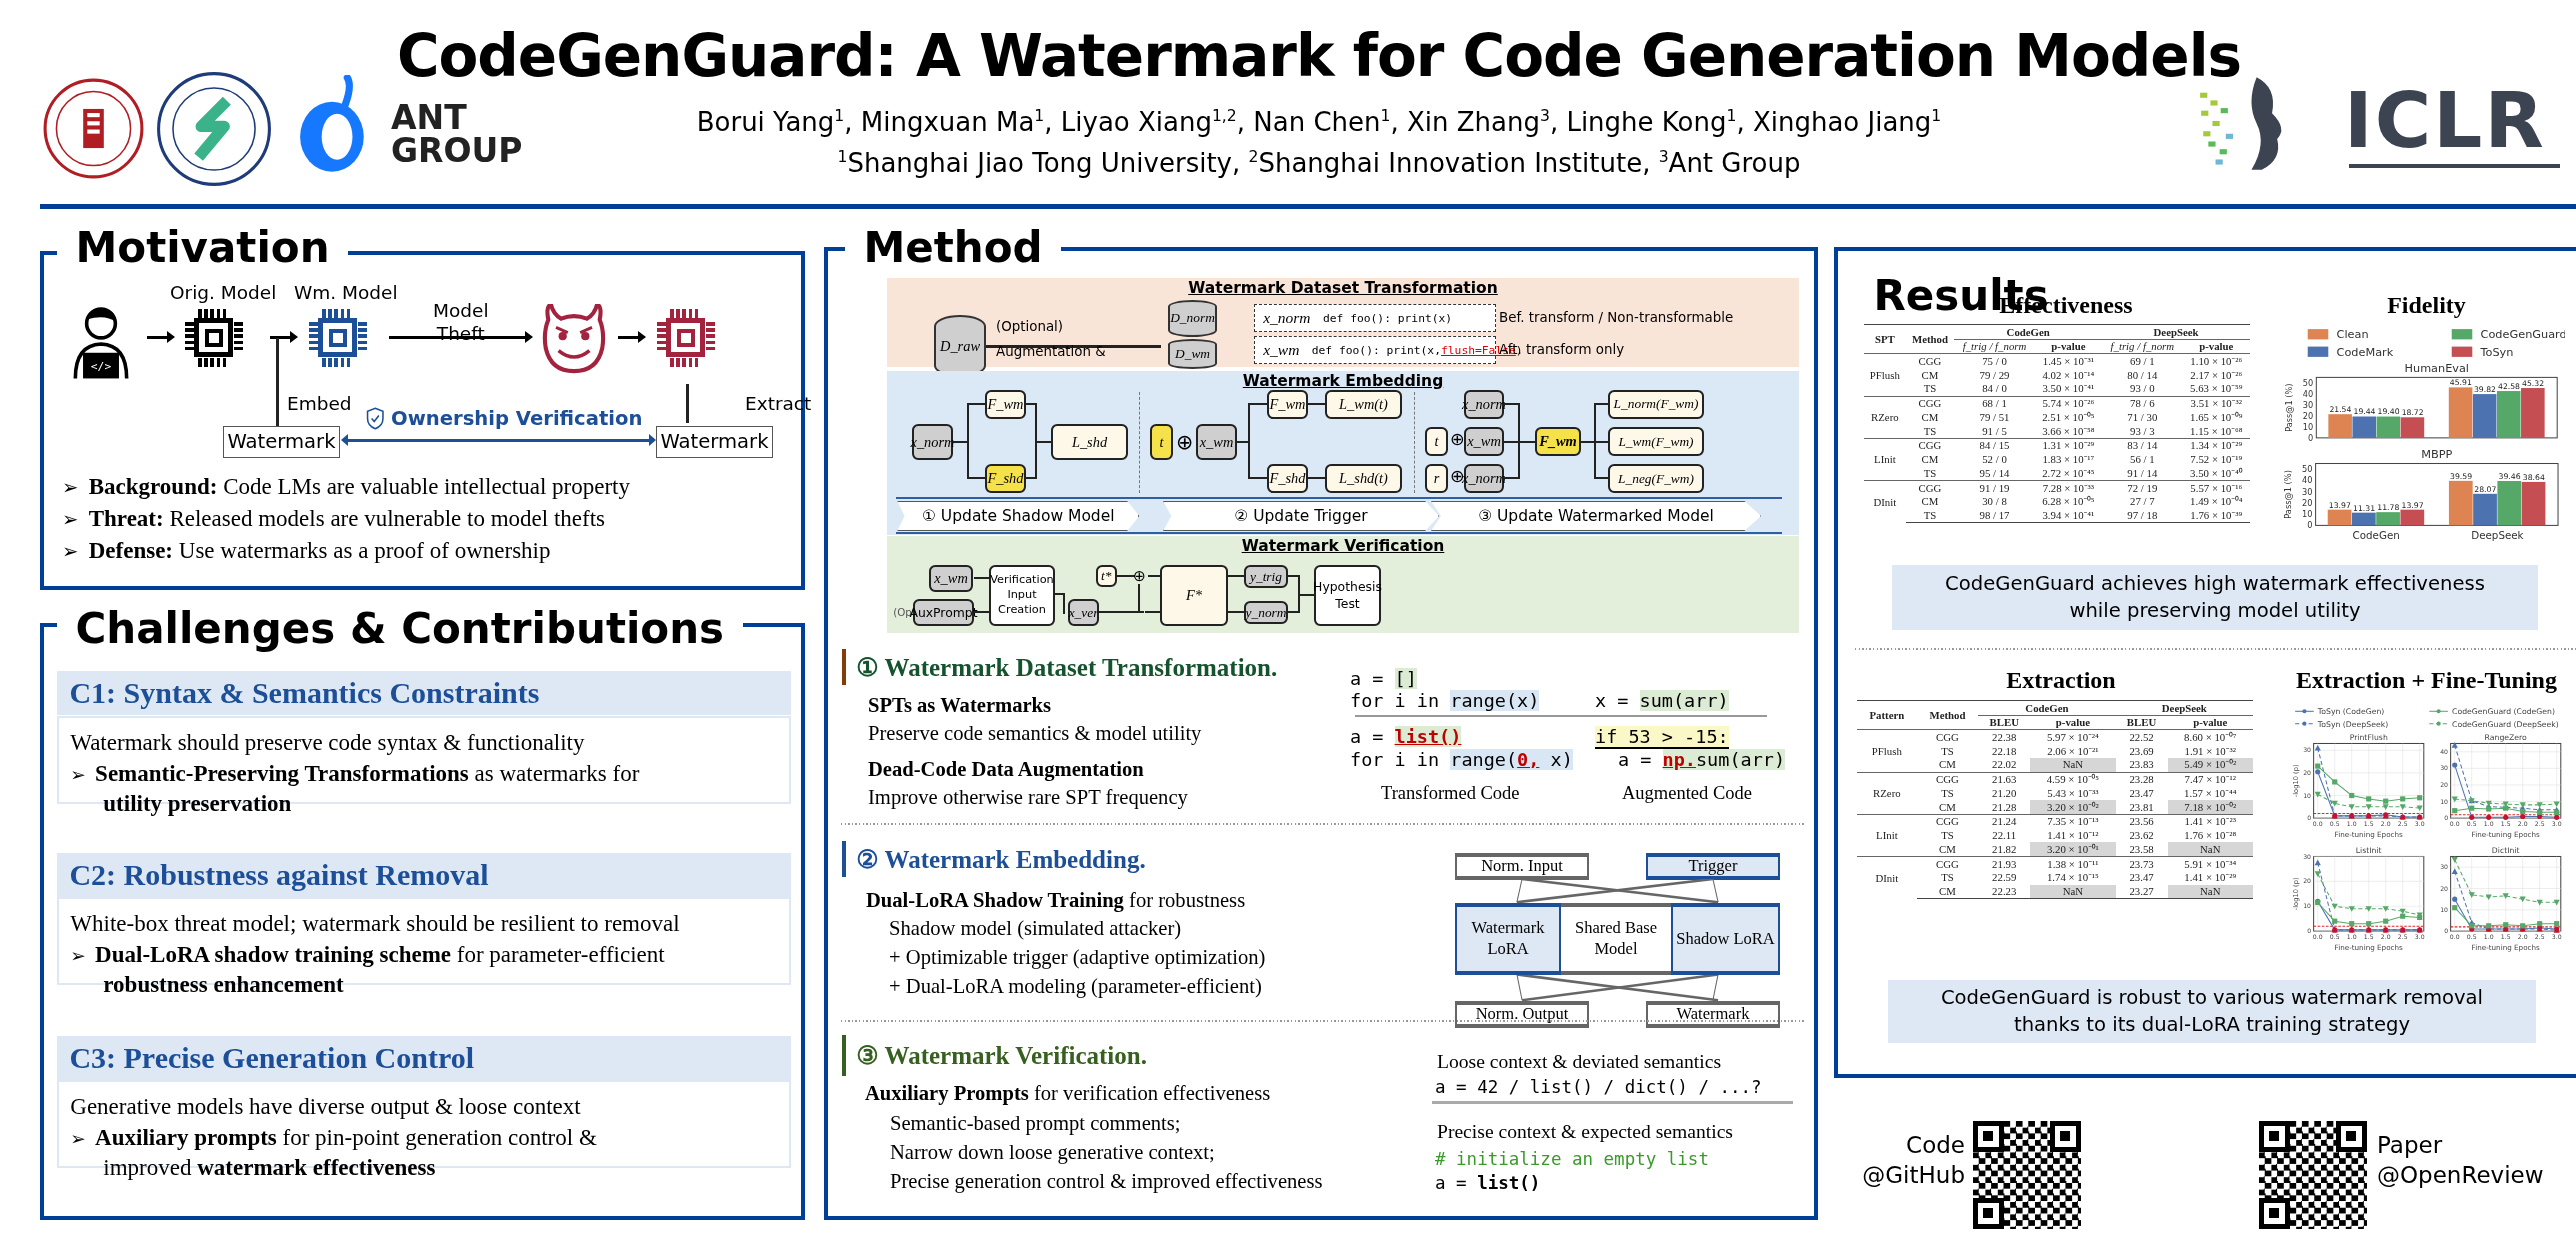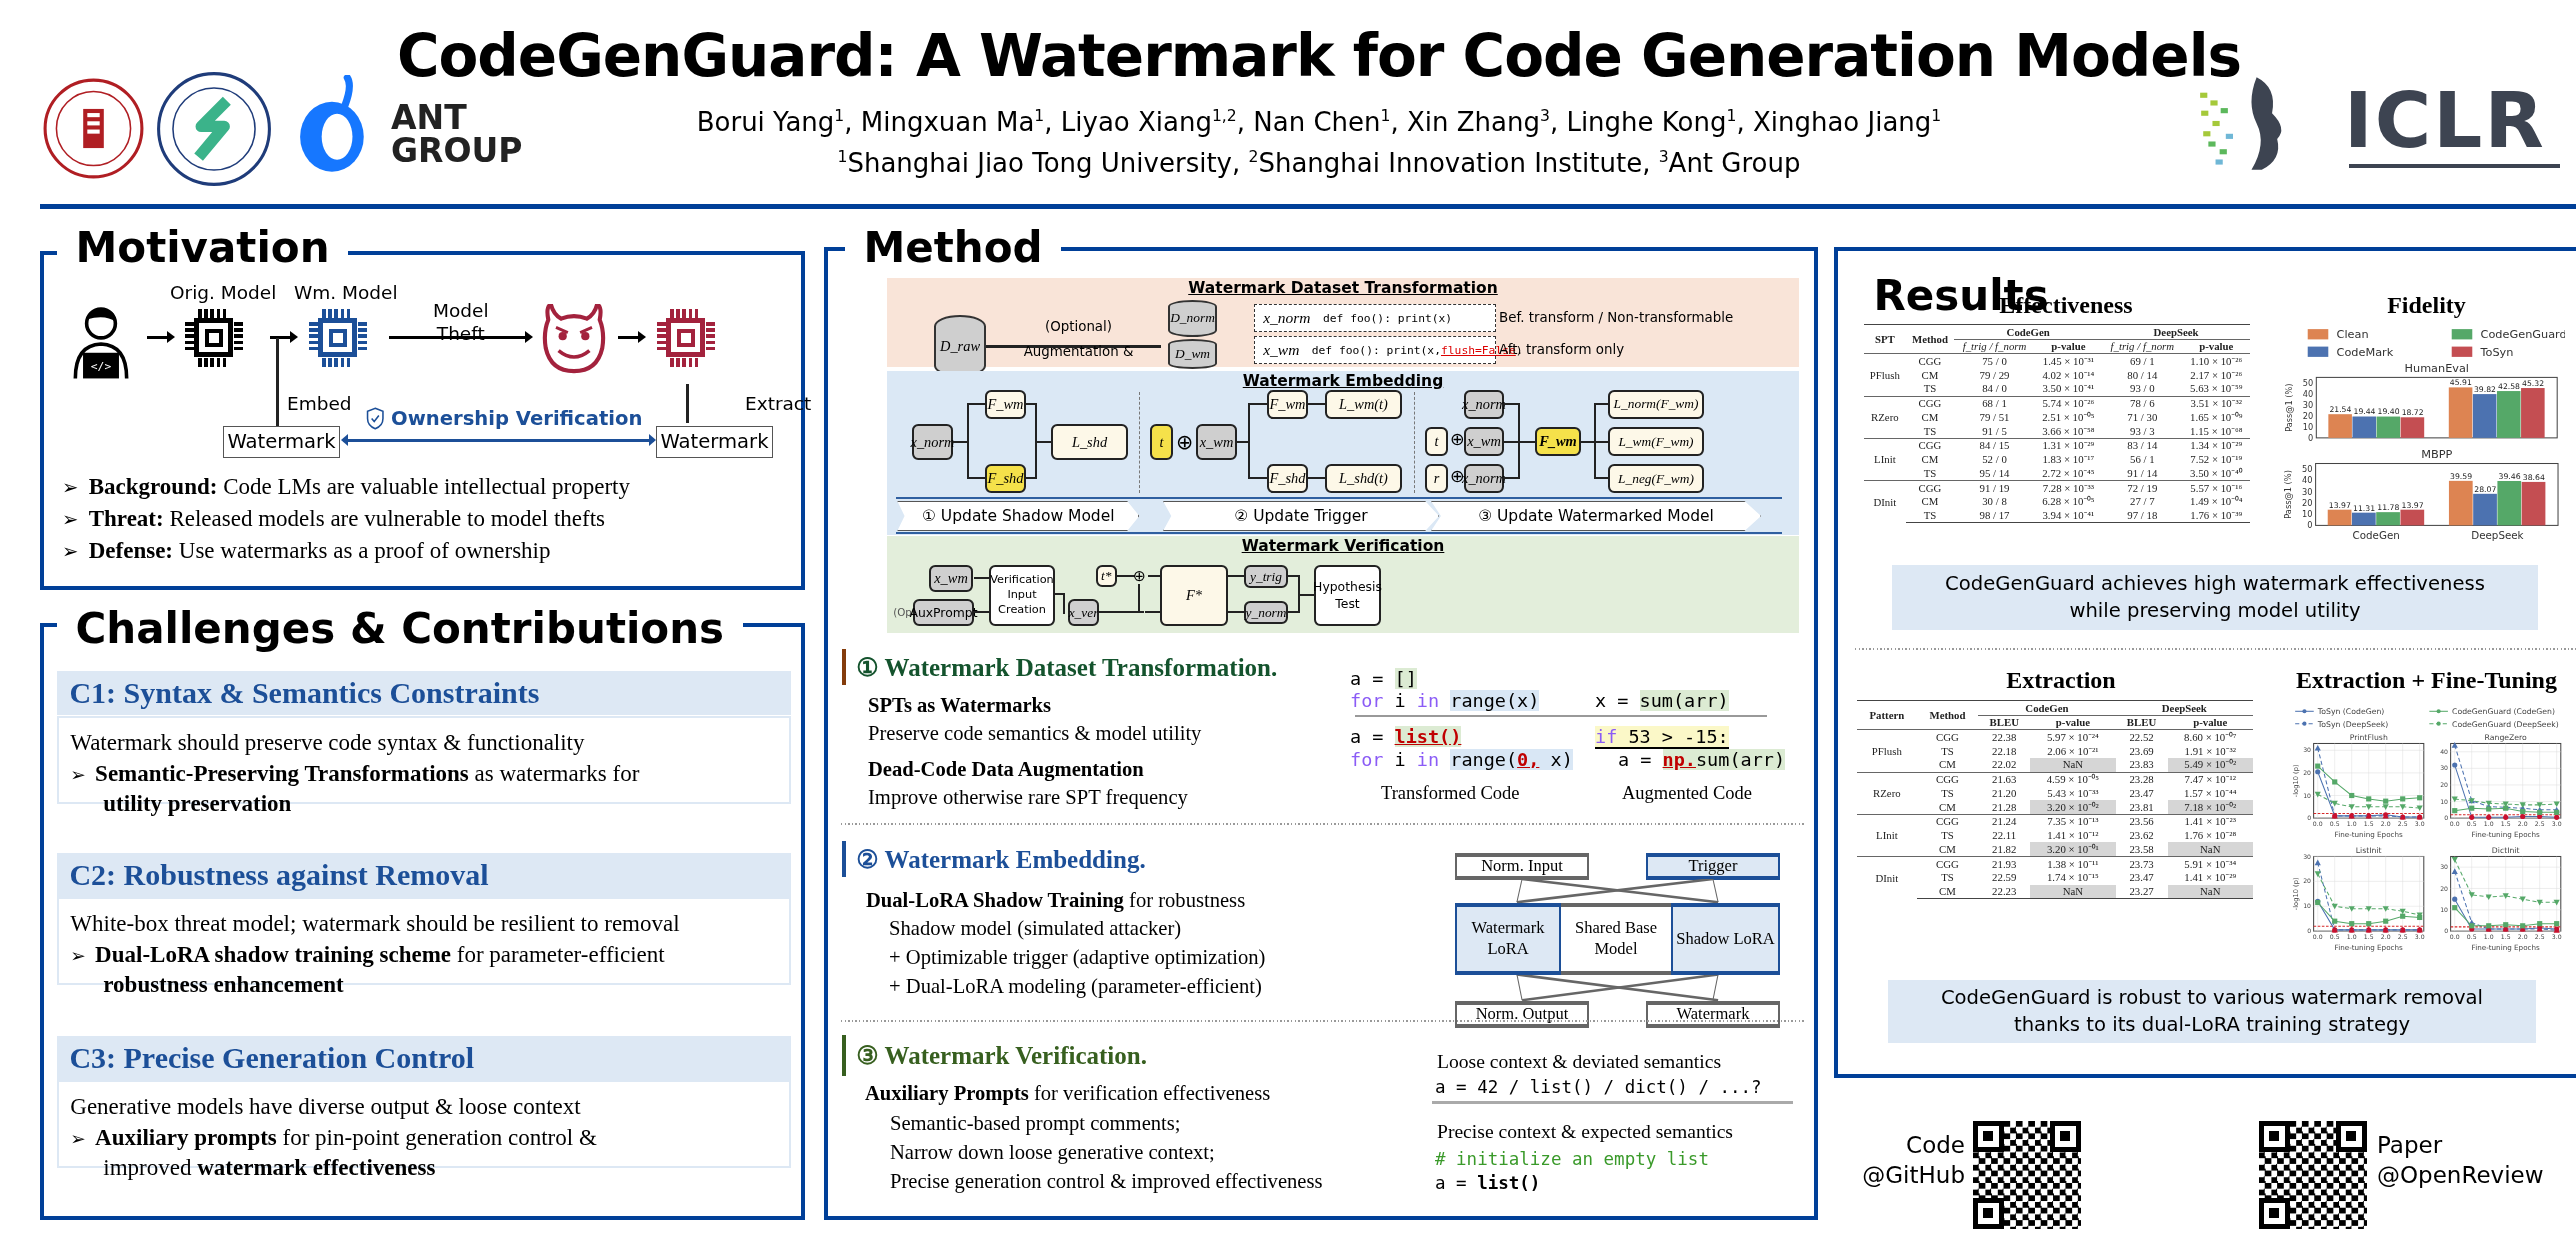--- a/index.html
+++ b/index.html
@@ -53,21 +53,21 @@
   .cyl{position:absolute;width:52px;height:62px;background:#cfcfcf;border:2.1px solid #333;border-radius:50%/18%;box-sizing:border-box;font-family:"Liberation Serif",serif;font-style:italic;font-size:17.5px;display:flex;align-items:center;justify-content:center;}
   .codebox{position:absolute;border:1.5px dashed #333;background:#fff;box-sizing:border-box;font-size:11.3px;display:flex;align-items:center;padding-left:8.2px;white-space:nowrap;}
   .line{position:absolute;background:#222;}
   .step-chev{position:absolute;height:30px;background:#fff;border:1.5px solid #555;box-sizing:border-box;font-size:15.5px;display:flex;align-items:center;justify-content:center;clip-path:polygon(0 0,95% 0,100% 50%,95% 100%,0 100%,3% 50%);}
 
   .sub-head{position:absolute;font-family:"Liberation Serif",serif;font-weight:bold;font-size:25px;padding-left:11.3px;}
   .sub-bar{position:absolute;width:4.1px;}
   .mtext{position:absolute;font-family:"Liberation Serif",serif;font-size:20.6px;white-space:nowrap;}
   .mtext b{font-weight:bold;}
   .code{position:absolute;font-family:"DejaVu Sans Mono",monospace;font-size:18.5px;white-space:pre;}
-  .kw{color:#8b5cf6;}
+  .kw{color:#000000;}
   .hl-g{background:#dcebd3;}
   .hl-b{background:#d9e7f5;}
   .hl-y{background:#fbf8c8;}
   .red{color:#c00000;font-weight:bold;text-decoration:underline;}
   .dotted-sep{position:absolute;height:2.1px;background:repeating-linear-gradient(90deg,#999 0 1.5px,transparent 1.5px 3.6px);}
 
   .lora-box{position:absolute;box-sizing:border-box;font-family:"Liberation Serif",serif;font-size:16.5px;text-align:center;display:flex;align-items:center;justify-content:center;line-height:1.25;}
 
   
   .res-title{position:absolute;font-family:"Liberation Serif",serif;font-weight:bold;font-size:24px;text-align:center;}
@@ -260,21 +260,21 @@
 
 <div class="frame" style="left:824px;top:247px;width:994px;height:973px;"></div>
 <div class="frame-title abs" style="left:845px;top:227px;font-size:42px;">Method</div>
 
 <div class="panel" style="left:841px;top:278px;width:912px;height:89px;background:#f9e4d8;">
   <div class="panel-title" style="top:1px;">Watermark Dataset Transformation</div>
   <div class="cyl" style="left:47px;top:37px;">
       <span style="font-size:14.4px;">D_raw</span>
     </div>
   <div class="line" style="left:99px;top:67px;width:175px;height:2.6px;"></div>
-  <div class="abs" style="left:109px;top:36px;width:165px;text-align:center;font-size:13.4px;line-height:1.9;">
+  <div class="abs" style="left:109px;top:36px;width:165px;font-size:13.4px;line-height:1.9;">
     <div>(Optional) Augmentation &amp;</div>
     <div>Code Transformation</div>
   </div>
   <div class="cyl" style="left:281px;top:21.6px;width:49px;height:37px;">
       <span style="font-size:13.4px;">D_norm</span>
     </div>
   <div class="cyl" style="left:281px;top:61px;width:49px;height:30px;">
       <span style="font-size:13.4px;">D_wm</span>
     </div>
   <div class="codebox" style="left:367px;top:26px;width:242px;height:28px;">

